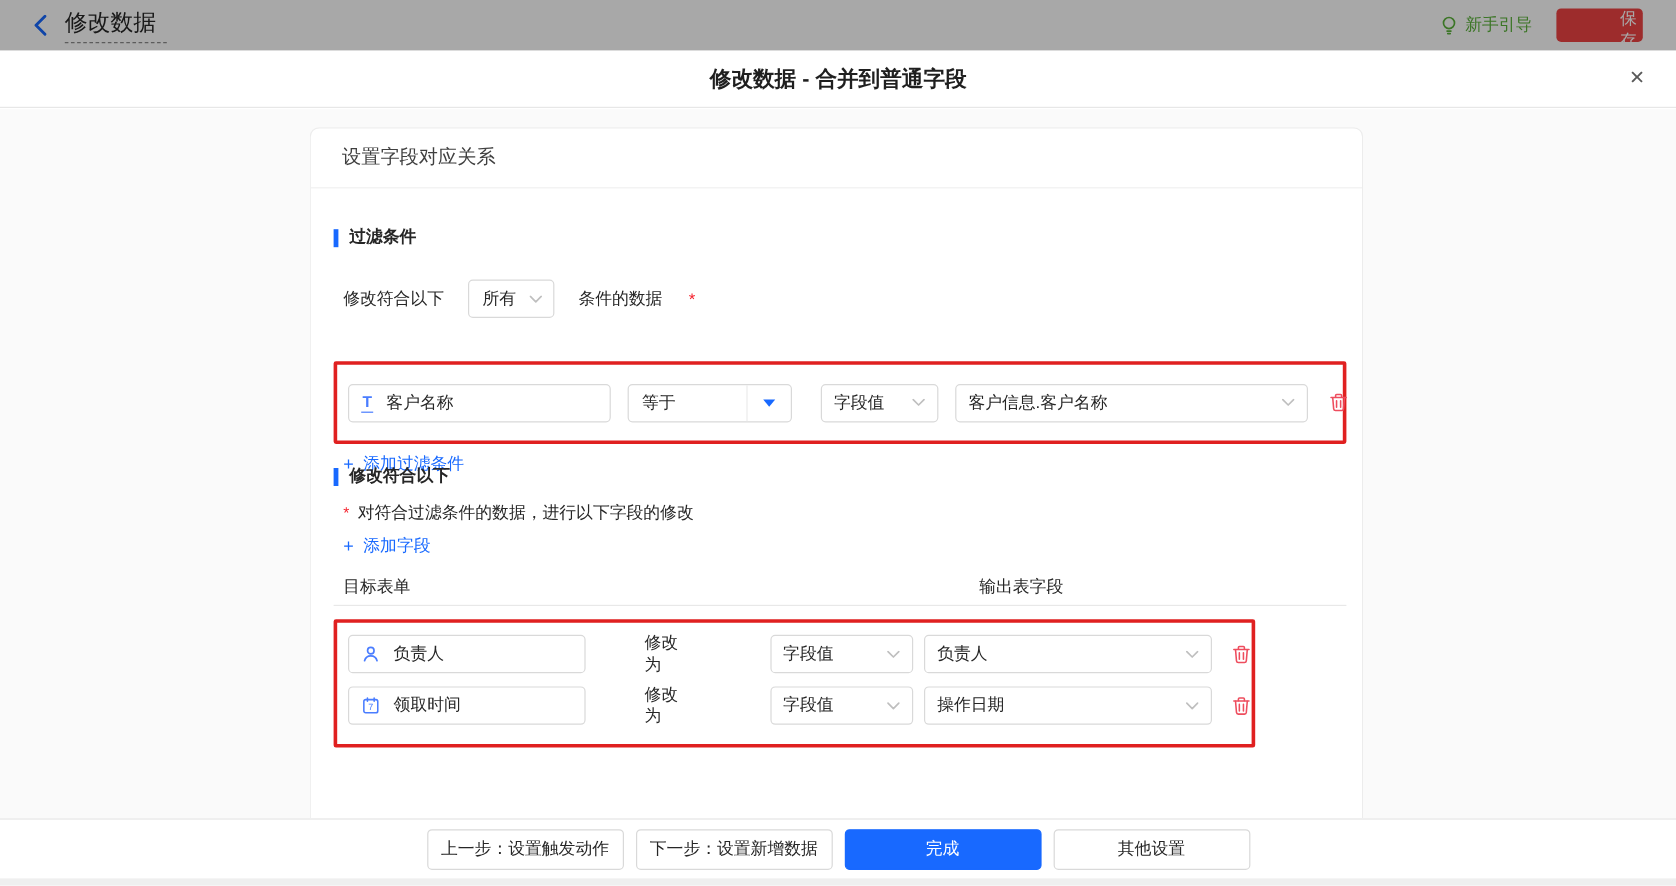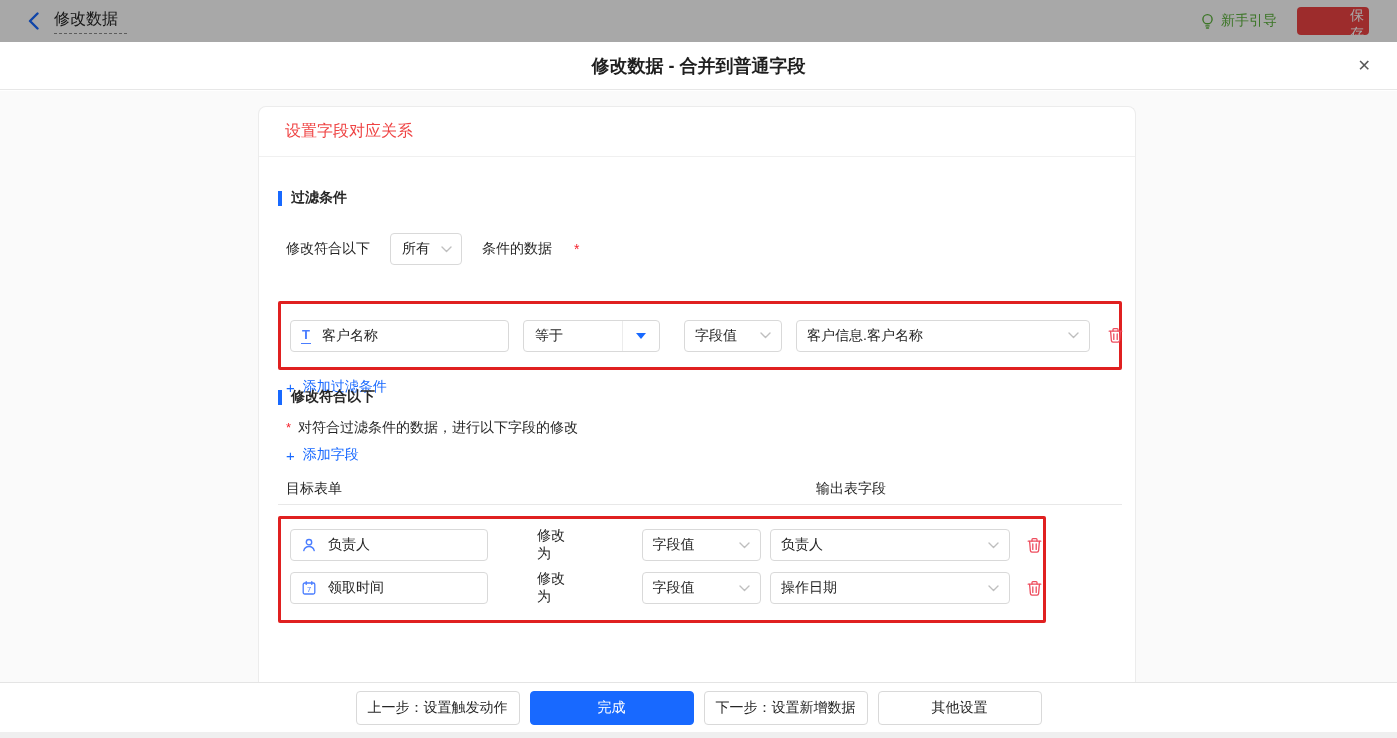--- a/index.html
+++ b/index.html
@@ -8,37 +8,37 @@
     position:relative; overflow:hidden; background:#ffffff;
     font-family:"Liberation Sans","DejaVu Sans",sans-serif;
     color:#262626; font-size:14px;
   }
 
   
   .topbar { position:absolute; top:0; left:0; width:100%; height:42px; background:#ffffff; }
   .topbar-inner { position:relative; height:100%; display:flex; align-items:center; padding:0 28px; }
   .topbar-mask { position:absolute; inset:0; background:rgba(0,0,0,0.34); z-index:5; pointer-events:none; }
   .tb-back { display:flex; align-items:center; gap:15px; cursor:pointer; }
-  .tb-back-label { font-size:16px; color:#262626; border-bottom:1px dashed #8c8c8c; padding:0 9px 3px 0; }
+  .tb-back-label { font-size:19px; color:#262626; border-bottom:1px dashed #8c8c8c; padding:0 9px 3px 0; }
   .tb-center { position:absolute; left:0; right:0; text-align:center; font-size:15px; color:#1f1f1f; }
   .tb-right { margin-left:auto; display:flex; align-items:center; gap:20px; position:relative; }
   .tb-guide { display:flex; align-items:center; gap:6px; color:#5cb33c; font-size:14px; cursor:pointer; }
   .tb-save { width:72px; height:28px; background:#ef4444; color:#ffffff; border:none; border-radius:4px; font-size:14px; cursor:pointer; font-family:inherit;padding-left:48px; }
 
   
   .dialog { position:absolute; top:42px; left:0; width:100%; height:696px; background:#ffffff; }
   .dlg-header { position:relative; height:48px; display:flex; align-items:center; justify-content:center; border-bottom:1px solid #e7e7e7; background:#ffffff; }
   .dlg-title { font-size:18px; font-weight:700; color:#1f1f1f; }
   .dlg-close { position:absolute; right:26px; top:50%; transform:translateY(-50%); font-size:16px; color:#595959; cursor:pointer; line-height:1; }
 
   .dlg-body { position:absolute; top:49px; left:0; right:0; bottom:56px; background:#fafafa; }
 
   .card { position:absolute; left:258px; top:15px; width:878px; bottom:0; background:#ffffff;
           border:1px solid #ececec; border-bottom:none; border-radius:8px 8px 0 0; }
-  .card-header { height:50px; display:flex; align-items:center; padding-left:26px; border-bottom:1px solid #f0f0f0; font-size:16px; color:#ef4444; }
+  .card-header { height:50px; display:flex; align-items:center; padding-left:26px; border-bottom:1px solid #f0f0f0; font-size:16px; color:#404040; }
 
   .section-title { position:absolute; left:19px; display:flex; align-items:center; gap:9px; font-size:14px; font-weight:700; color:#262626; }
   .section-bar { width:4px; height:15px; background:#1869ff; }
   .sec-filter { top:82px; } .sec-mapping { top:281px; }
 
   .match-row { position:absolute; top:126px; left:27px; height:32px; display:flex; align-items:center; gap:20px; }
   .star { color:#f5222d; margin-left:2px; }
 
   .mini-select { width:72px; height:32px; border:1px solid #d9d9d9; border-radius:4px; background:#fff;
                  display:flex; align-items:center; justify-content:space-between; padding:0 9px 0 11px; cursor:pointer; }
@@ -266,18 +266,18 @@
               </svg>
           </button>
         </div>
 
       </div>
     </div>
   </div>
 
   <div class="dlg-footer">
     <button class="btn">上一步：设置触发动作</button>
+    <button class="btn">下一步：设置新增数据</button>
     <button class="btn btn-primary">完成</button>
-    <button class="btn">下一步：设置新增数据</button>
     <button class="btn">其他设置</button>
   </div>
   <div class="bottom-strip"></div>
 </div>
 
 </body></html>

